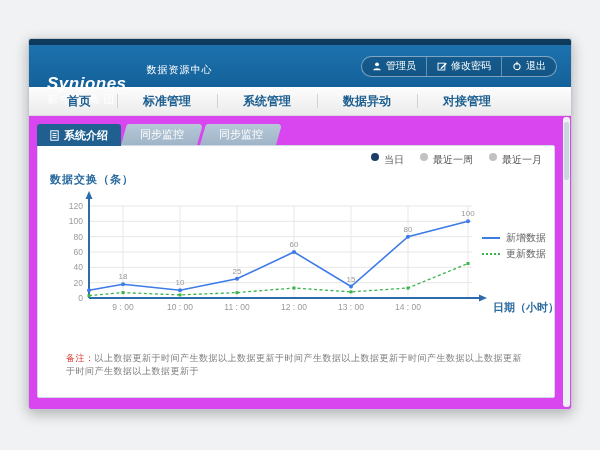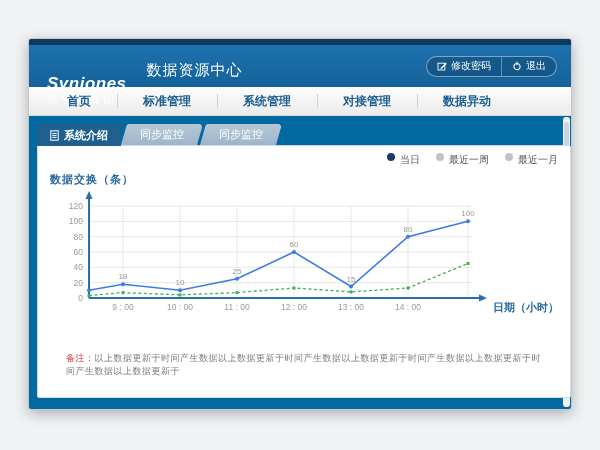--- a/index.html
+++ b/index.html
@@ -12,39 +12,39 @@
 
   
   .top-strip { height:6px; background:#0e3a5d; }
 
   
   .header { height:42px; background:linear-gradient(#1d72ae,#14619a);
     display:flex; align-items:center; padding:0 14px 0 18px; }
   .logo { display:flex; flex-direction:column; line-height:1; color:#fff;margin-top:48px; }
   .logo .brand { font-size:17px; font-weight:bold; font-style:italic; letter-spacing:.5px; }
   .logo .company { font-size:11px; font-weight:normal; letter-spacing:3px; margin-top:2px; }
-  .app-title { color:#fff; font-size:15px; margin-left:20px; margin-top:8px; letter-spacing:1px; }
+  .app-title { color:#fff; font-size:10px; margin-left:20px; margin-top:8px; letter-spacing:1px; }
   .user-pill { margin-left:auto; display:flex; align-items:center; height:21px;
     background:rgba(0,0,0,.16); border:1px solid rgba(255,255,255,.45);
     border-radius:11px; color:#fff; font-size:10px; overflow:hidden; }
   .user-pill .pill-item { display:flex; align-items:center; gap:4px; padding:0 10px;
     height:100%; cursor:pointer; }
   .user-pill .pill-item + .pill-item { border-left:1px solid rgba(255,255,255,.35); }
   .user-pill svg { width:10px; height:10px; display:block; }
 
   
   .nav { height:29px; background:linear-gradient(#fdfdfd,#ebebeb);
     border-bottom:1px solid #d8d8d8; display:flex; align-items:stretch; padding-left:12px; }
   .nav-item { display:flex; align-items:center; padding:0 26px; font-size:12px;
     font-weight:bold; color:#1b5e8f; cursor:pointer; position:relative; }
   .nav-item + .nav-item::before { content:""; position:absolute; left:0; top:7px;
     bottom:7px; width:1px; background:#d2d2d2; }
 
   
-  .content { position:relative; height:295px; background:#0369a1; padding:8px 0 0 8px; }
+  .content { position:relative; height:295px; background:#d946ef; padding:8px 16px 0 8px; }
   .tabs { display:flex; height:21px; position:relative; z-index:2; }
   .tab { display:flex; align-items:center; font-size:11px; color:#fff; cursor:pointer; }
   .tab.active { background:#1f6090; border-radius:3px 3px 0 0; padding:0 13px; gap:5px;
     font-weight:bold; height:22px; margin-bottom:-1px; }
   .tab.inactive { background:linear-gradient(#b6c8d7,#9fb5c8); margin-left:3px;
     padding:0 16px; transform:skewX(-16deg); border-radius:2px 4px 0 0; }
   .tab.inactive .tab-label { display:inline-block; transform:skewX(16deg); }
   .tab svg { width:9px; height:11px; display:block; }
 
   .panel { position:relative; z-index:1; height:253px; background:#fff;
@@ -88,20 +88,29 @@
     <div class="header">
       <div class="logo">
         <span class="brand">Synjones</span>
         <span class="company">新中新集团</span>
       </div>
       <div class="app-title">数据资源中心</div>
       <div class="user-pill">
           <span class="pill-item">
             <span>
               <svg viewBox="0 0 12 12">
+                <circle cx="6" cy="4" r="2.3" fill="#fff"></circle>
+                <path d="M1.3 11c.6-3.2 8.8-3.2 9.4 0z" fill="#fff"></path>
+              </svg>
+            </span>
+            <span>管理员</span>
+          </span>
+          <span class="pill-item">
+            <span>
+              <svg viewBox="0 0 12 12">
                 <rect x="1.2" y="2.6" width="8.2" height="8.2" fill="none" stroke="#fff" stroke-width="1.1"></rect>
                 <path d="M4.6 8.2l6-6 1.2 1.2-6 6-1.6.4z" fill="#fff"></path>
               </svg>
             </span>
             <span>修改密码</span>
           </span>
           <span class="pill-item">
             <span>
               <svg viewBox="0 0 12 12">
                 <circle cx="6" cy="6.6" r="3.7" fill="none" stroke="#fff" stroke-width="1.3"></circle>
@@ -110,22 +119,22 @@
             </span>
             <span>退出</span>
           </span>
         </div>
     </div>
 
     <div class="nav">
         <div class="nav-item">首页</div>
         <div class="nav-item">标准管理</div>
         <div class="nav-item">系统管理</div>
+        <div class="nav-item">数据异动</div>
         <div class="nav-item">对接管理</div>
-        <div class="nav-item">数据异动</div>
       </div>
 
     <div class="content">
       <div class="tabs">
           <div class="tab active">
             <span>
               <svg viewBox="0 0 9 11">
                 <rect x="0.8" y="0.8" width="7.4" height="9.4" fill="none" stroke="#fff" stroke-width="1"></rect>
                 <line x1="2.4" y1="3.4" x2="6.6" y2="3.4" stroke="#fff"></line>
                 <line x1="2.4" y1="5.4" x2="6.6" y2="5.4" stroke="#fff"></line>
@@ -209,20 +218,30 @@
             <polyline points="51,109.7 85,106.6 142,108.9 199,106.6 256,102.0 313,105.9 370,102.0 430,77.5" fill="none" stroke="#3bb34d" stroke-width="1.3" stroke-dasharray="3 2.5"></polyline>
             <rect x="49.5" y="108.2" width="3" height="3" fill="#3bb34d"></rect>
             <rect x="83.5" y="105.13333333333333" width="3" height="3" fill="#3bb34d"></rect>
             <rect x="140.5" y="107.43333333333334" width="3" height="3" fill="#3bb34d"></rect>
             <rect x="197.5" y="105.13333333333333" width="3" height="3" fill="#3bb34d"></rect>
             <rect x="254.5" y="100.53333333333333" width="3" height="3" fill="#3bb34d"></rect>
             <rect x="311.5" y="104.36666666666666" width="3" height="3" fill="#3bb34d"></rect>
             <rect x="368.5" y="100.53333333333333" width="3" height="3" fill="#3bb34d"></rect>
             <rect x="428.5" y="76" width="3" height="3" fill="#3bb34d"></rect>
           </svg>
+        <div class="legend">
+            <div class="legend-item">
+              <span class="swatch solid" style="border-top-color:#3d7be8"></span>
+              <span>新增数据</span>
+            </div>
+            <div class="legend-item">
+              <span class="swatch dashed" style="border-top-color:#3bb34d"></span>
+              <span>更新数据</span>
+            </div>
+          </div>
         <div class="note">
           <span class="note-label">备注：</span><span>以上数据更新于时间产生数据以上数据更新于时间产生数据以上数据更新于时间产生数据以上数据更新于时间产生数据以上数据更新于</span>
         </div>
       </div>
     </div>
 
     <div class="scrollbar">
       <div class="scroll-thumb"></div>
     </div>
   </div>

